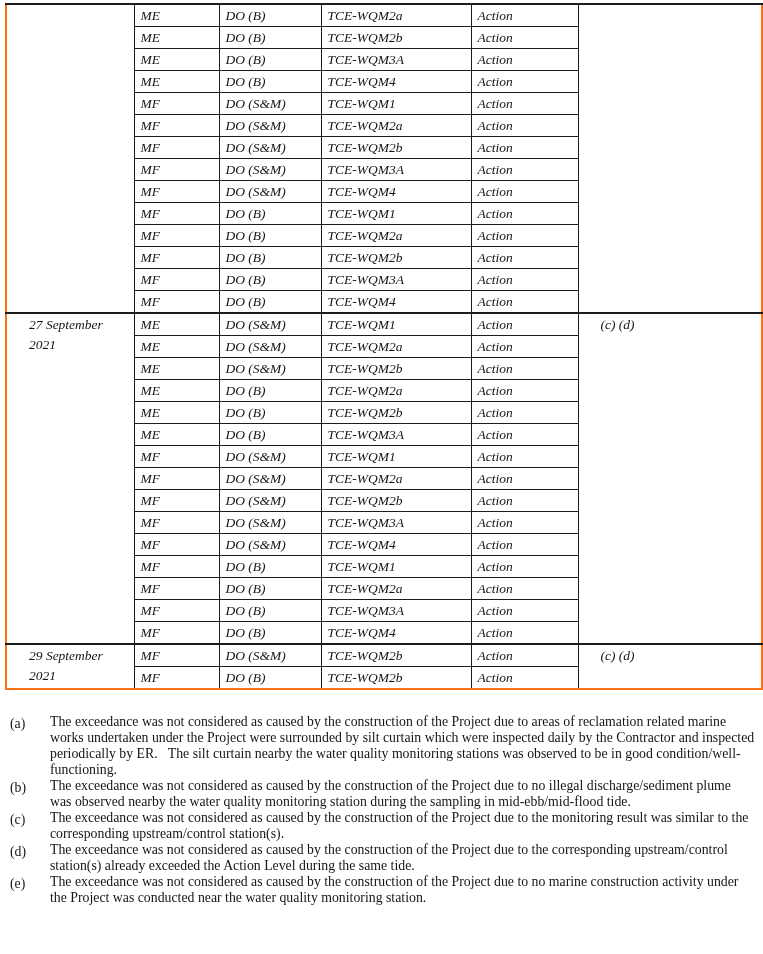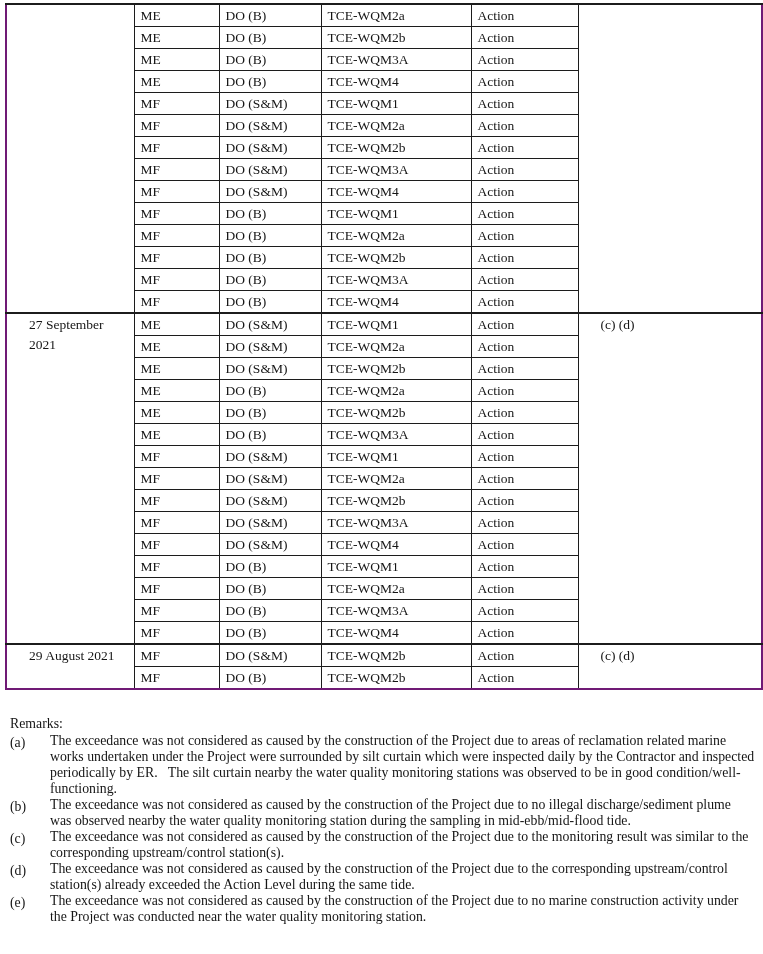--- a/index.html
+++ b/index.html
@@ -14,21 +14,22 @@
     color: #151515;
     overflow: hidden;
   }
   .page {
     padding: 3px 0 0 5px;
   }
   table.mon-table {
     border-collapse: collapse;
     table-layout: fixed;
     width: 756px;
-    border: 2px solid #701a75;
+    border: 2px solid #f97316;
+    font-style: italic;
   }
   table.mon-table td {
     border: 1px solid #1c1c1c;
     font-size: 13.5px;
     line-height: 16px;
     height: 20px;
     padding: 1px 5px 0 6px;
     white-space: nowrap;
     overflow: hidden;
     vertical-align: middle;
@@ -254,38 +255,37 @@
           <td class="cell-station">TCE-WQM3A</td>
           <td class="cell-level">Action</td>
         </tr>
         <tr>
           <td class="cell-tide">MF</td>
           <td class="cell-parameter">DO (B)</td>
           <td class="cell-station">TCE-WQM4</td>
           <td class="cell-level">Action</td>
         </tr>
         <tr class="group-first">
-          <td class="cell-date" rowspan="2">29 August 2021</td>
+          <td class="cell-date" rowspan="2">29 September 2021</td>
           <td class="cell-tide">MF</td>
           <td class="cell-parameter">DO (S&amp;M)</td>
           <td class="cell-station">TCE-WQM2b</td>
           <td class="cell-level">Action</td>
           <td class="cell-remark" rowspan="2">(c) (d)</td>
         </tr>
         <tr>
           <td class="cell-tide">MF</td>
           <td class="cell-parameter">DO (B)</td>
           <td class="cell-station">TCE-WQM2b</td>
           <td class="cell-level">Action</td>
         </tr>
       </tbody>
   </table>
 
   <div class="remarks">
-    <div class="remarks-heading">Remarks:</div>
     <div id="remarks-list">
         <div class="remark-item">
           <div class="remark-label">(a)</div>
           <div class="remark-text">The exceedance was not considered as caused by the construction of the Project due to areas of reclamation related marine works undertaken under the Project were surrounded by silt curtain which were inspected daily by the Contractor and inspected periodically by ER.   The silt curtain nearby the water quality monitoring stations was observed to be in good condition/well-functioning.</div>
         </div>
         <div class="remark-item">
           <div class="remark-label">(b)</div>
           <div class="remark-text">The exceedance was not considered as caused by the construction of the Project due to no illegal discharge/sediment plume was observed nearby the water quality monitoring station during the sampling in mid-ebb/mid-flood tide.</div>
         </div>
         <div class="remark-item">

